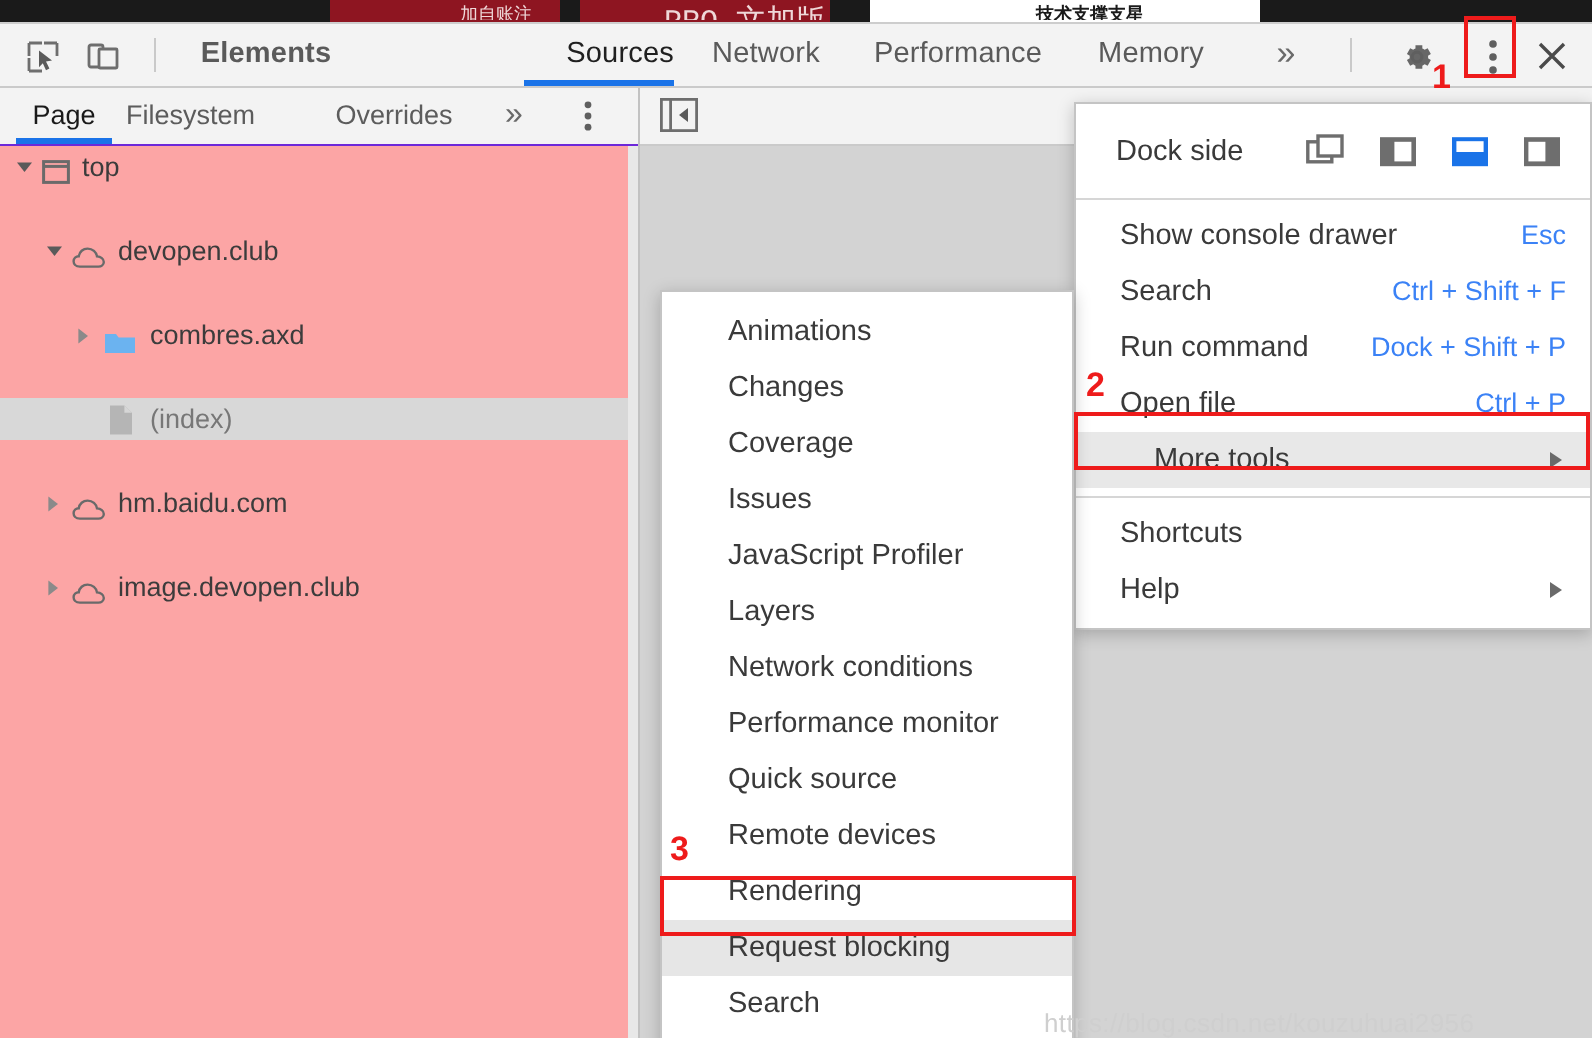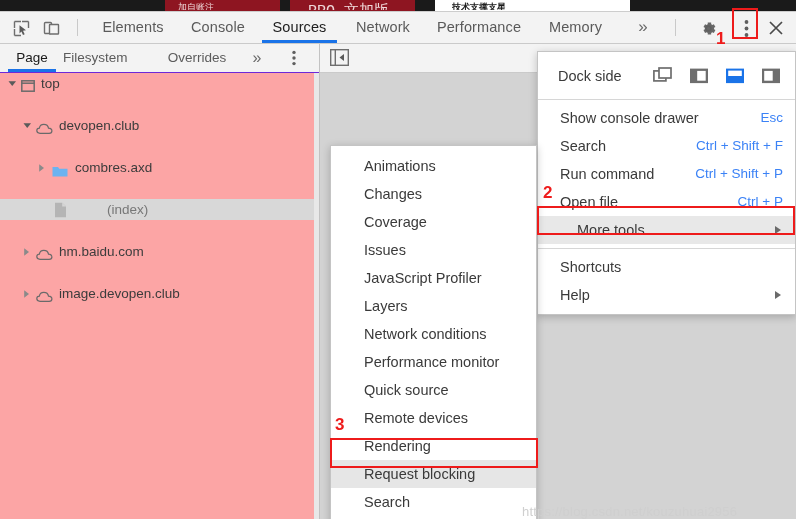--- a/index.html
+++ b/index.html
@@ -17,21 +17,21 @@
   }
 
   
   #page-strip {
     position: absolute;
     left: 0; top: 0;
     width: 796px; height: 11px;
     background: #1a1a1a;
     overflow: hidden;
   }
-  .strip-seg { position: absolute; top: 0; height: 11px; }
+  .strip-seg { position: absolute; top: 0; height: 11px; text-align: right; }
 
   
   #devtools {
     position: absolute;
     left: 0; top: 11px;
     width: 796px; height: 508px;
     background: #f3f3f3;
     border-top: 1px solid #cdcdcd;
   }
 
@@ -295,27 +295,24 @@
 
     <div class="tb-icon-btn" style="left:40px;">
       <svg width="18" height="17" viewBox="0 0 18 17">
         <rect x="1.5" y="2.5" width="7" height="11" rx="1" stroke="#6e6e6e" stroke-width="1.4" fill="none"></rect>
         <rect x="6.5" y="4.5" width="9" height="9.5" rx="0.5" stroke="#6e6e6e" stroke-width="1.4" fill="#f3f3f3"></rect>
       </svg>
     </div>
 
     <div class="tb-sep" style="left:77px;"></div>
 
-    <div class="main-tab" style="left:92px;width:82px;">
+    <div class="main-tab" style="left:92px;width:82px;font-weight:bold;">
       <span>Elements</span>
     </div>
-    <div class="main-tab" style="left:181px;width:74px;">
-      <span>Console</span>
-    </div>
-    <div class="main-tab selected" style="left:262px;width:75px;">
+    <div class="main-tab selected" style="left:262px;width:75px;text-align:right;">
       <span>Sources</span>
     </div>
     <div class="main-tab" style="left:344px;width:78px;">
       <span>Network</span>
     </div>
     <div class="main-tab" style="left:428px;width:102px;">
       <span>Performance</span>
     </div>
     <div class="main-tab" style="left:538px;width:75px;">
       <span>Memory</span>
@@ -421,21 +418,21 @@
       <span class="tw-label" style="left:75px;">combres.axd</span>
     </div>
 
     <div class="tree-row selected" style="top:63px;">
       <span class="tw-ico" style="left:54px;top:3px;">
         <svg width="13" height="16" viewBox="0 0 13 16">
           <path d="M1 0.8 h7.2 l3.8 3.6 v10.8 h-11 Z" fill="#b5b5b5"></path>
           <path d="M8.2 0.8 v3.6 h3.8" fill="#d6d6d6"></path>
         </svg>
       </span>
-      <span class="tw-label dim" style="left:75px;margin-left:32px;">(index)</span>
+      <span class="tw-label dim" style="left:75px;">(index)</span>
     </div>
 
     <div class="tree-row" style="top:84px;">
       <span class="tw-arrow" style="left:22px;top:6px;">
         <svg width="9" height="10" viewBox="0 0 9 10">
             <path d="M2.2 1.3 L7 5 L2.2 8.7 Z" fill="#8a8a8a"></path>
           </svg>
       </span>
       <span class="tw-ico" style="left:36px;top:5px;">
         <svg width="17" height="12" viewBox="0 0 17 12">
@@ -500,21 +497,21 @@
     <div class="menu-item">
       <span>Show console drawer</span>
       <span class="menu-shortcut">Esc</span>
     </div>
     <div class="menu-item">
       <span>Search</span>
       <span class="menu-shortcut">Ctrl + Shift + F</span>
     </div>
     <div class="menu-item">
       <span>Run command</span>
-      <span class="menu-shortcut">Ctrl + Shift + P</span>
+      <span class="menu-shortcut">Dock + Shift + P</span>
     </div>
     <div class="menu-item">
       <span>Open file</span>
       <span class="menu-shortcut">Ctrl + P</span>
     </div>
     <div class="menu-item highlight">
       <span>More tools</span>
       <span class="menu-arrow"></span>
     </div>
 

